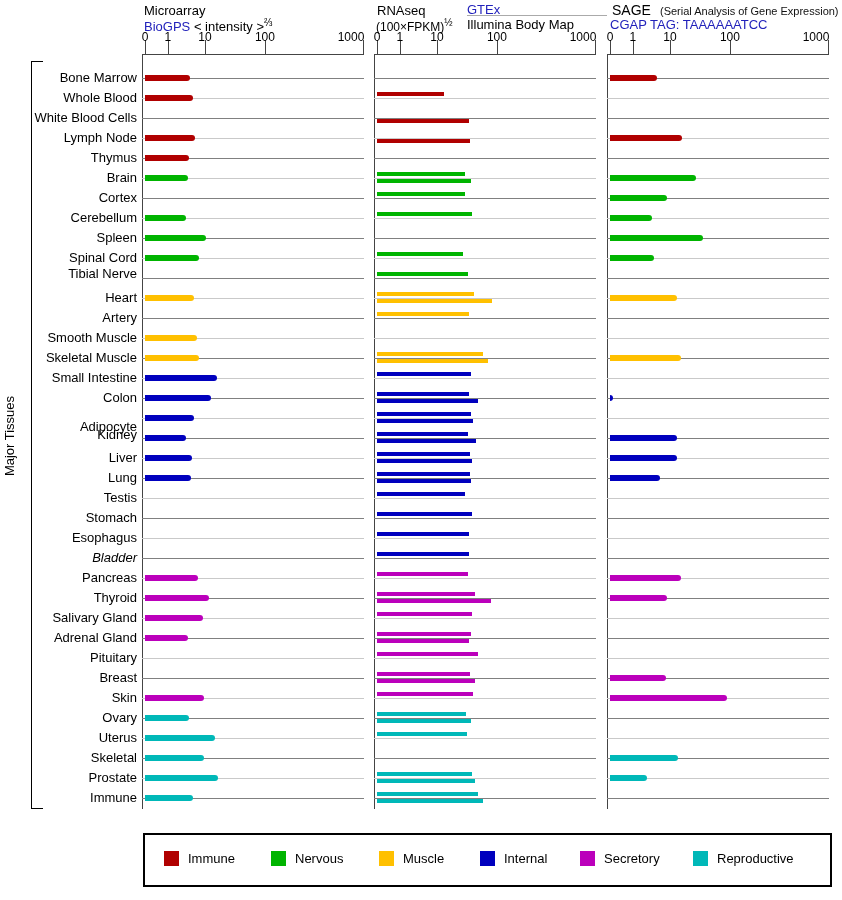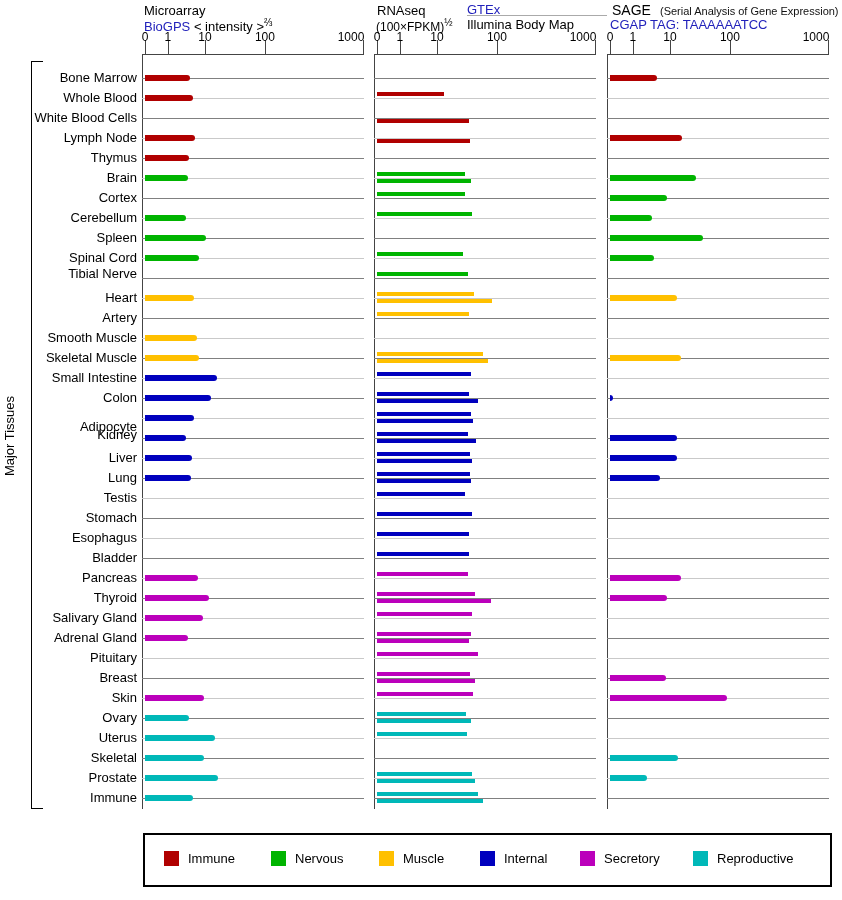--- a/index.html
+++ b/index.html
@@ -241,21 +241,21 @@
       <div class="tlabel" style="top: 510px;">Stomach</div>
       <div class="rline dark" style="left: 142px; top: 518px; width: 222px;"></div>
       <div class="rline dark" style="left: 374px; top: 518px; width: 222px;"></div>
       <div class="rline dark" style="left: 607px; top: 518px; width: 222px;"></div>
       <div class="bar" style="left: 377px; top: 512px; width: 94.9807px; height: 4px; background: rgb(0, 0, 190);"></div>
       <div class="tlabel" style="top: 530px;">Esophagus</div>
       <div class="rline light" style="left: 142px; top: 538px; width: 222px;"></div>
       <div class="rline light" style="left: 374px; top: 538px; width: 222px;"></div>
       <div class="rline light" style="left: 607px; top: 538px; width: 222px;"></div>
       <div class="bar" style="left: 377px; top: 532px; width: 91.9649px; height: 4px; background: rgb(0, 0, 190);"></div>
-      <div class="tlabel" style="top: 550px;">Bladder</div>
+      <div class="tlabel" style="top: 550px; font-style: italic;">Bladder</div>
       <div class="rline dark" style="left: 142px; top: 558px; width: 222px;"></div>
       <div class="rline dark" style="left: 374px; top: 558px; width: 222px;"></div>
       <div class="rline dark" style="left: 607px; top: 558px; width: 222px;"></div>
       <div class="bar" style="left: 377px; top: 552px; width: 91.9649px; height: 4px; background: rgb(0, 0, 190);"></div>
       <div class="tlabel" style="top: 570px;">Pancreas</div>
       <div class="rline light" style="left: 142px; top: 578px; width: 222px;"></div>
       <div class="rline light" style="left: 374px; top: 578px; width: 222px;"></div>
       <div class="rline light" style="left: 607px; top: 578px; width: 222px;"></div>
       <div class="bar" style="left: 145px; top: 575px; width: 53.0166px; height: 6px; background: rgb(187, 0, 187); border-radius: 0px 3px 3px 0px;"></div>
       <div class="bar" style="left: 377px; top: 572px; width: 91.0349px; height: 4px; background: rgb(187, 0, 187);"></div>

